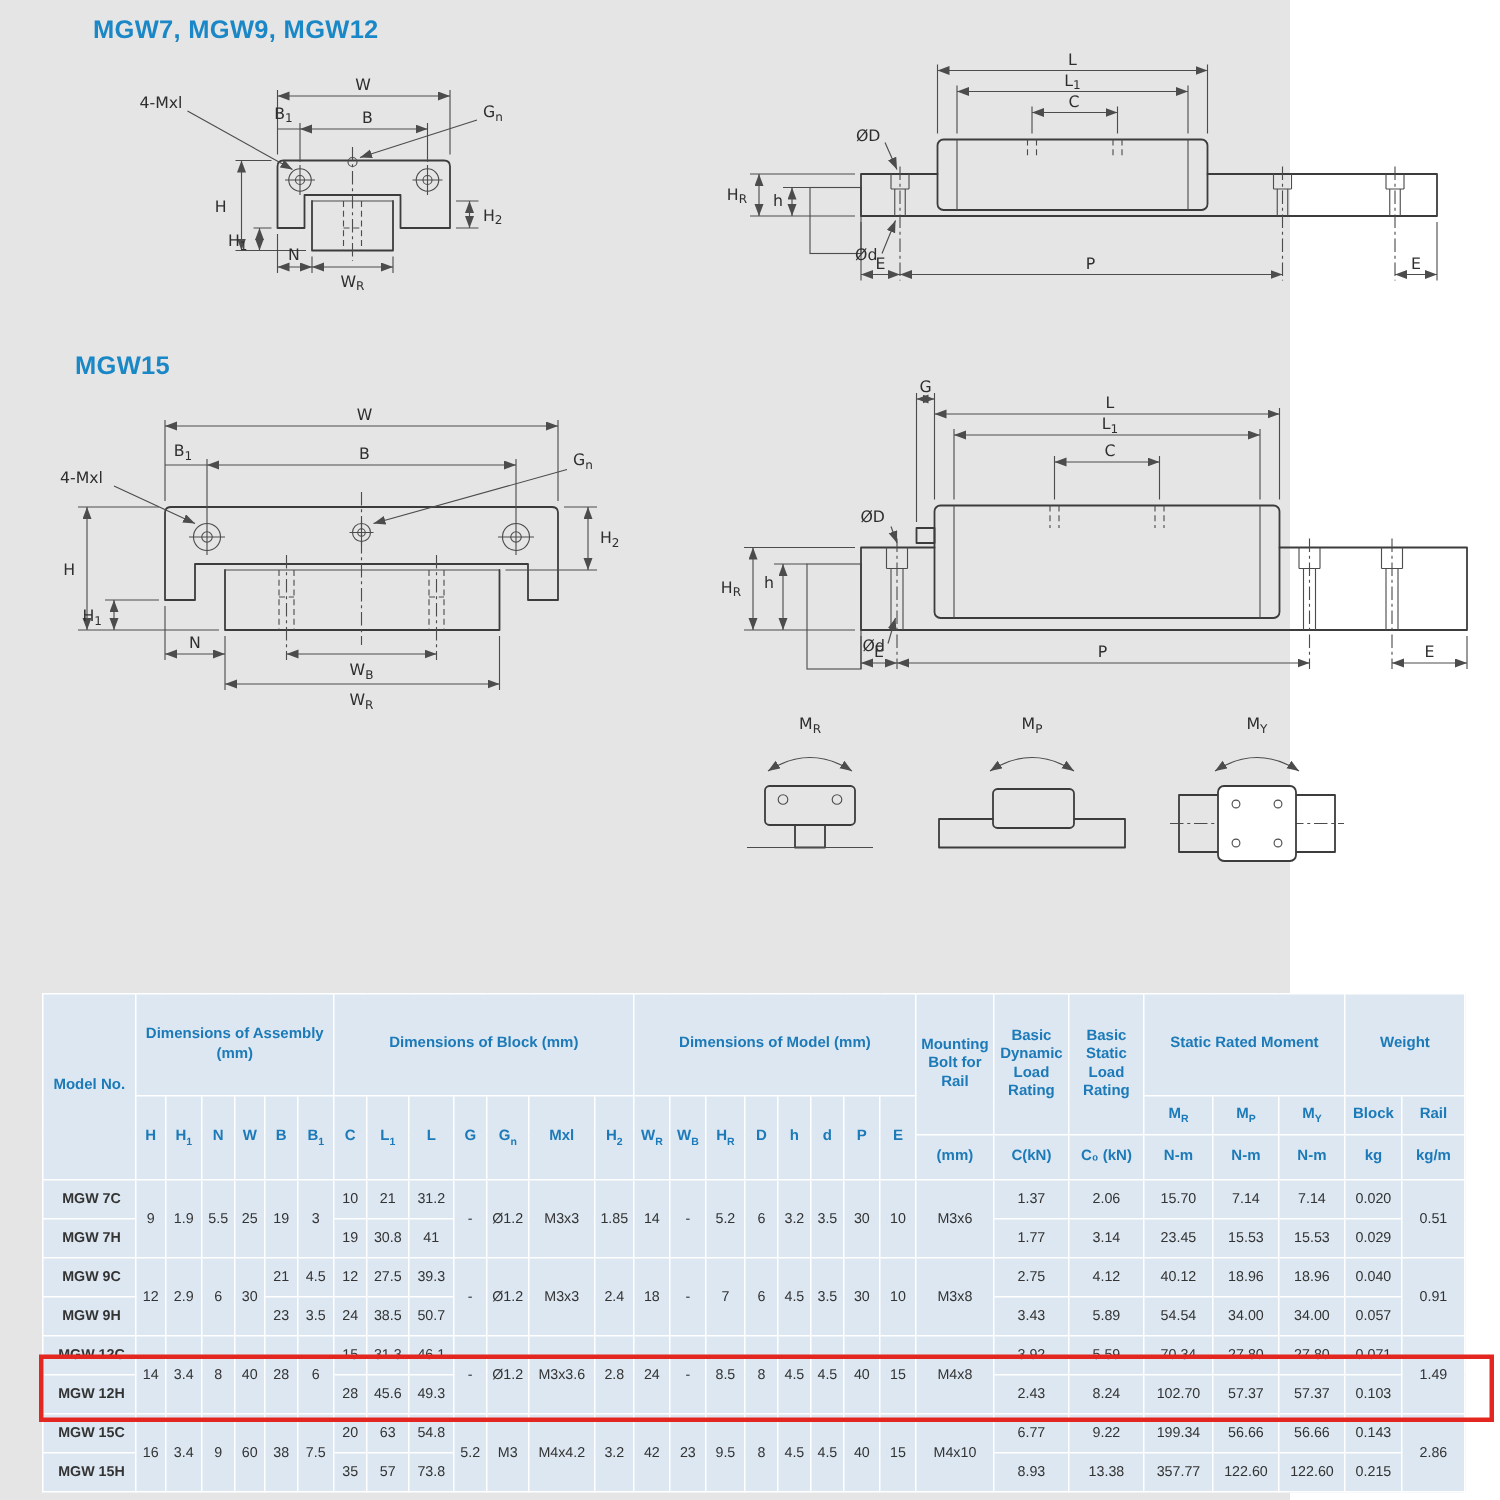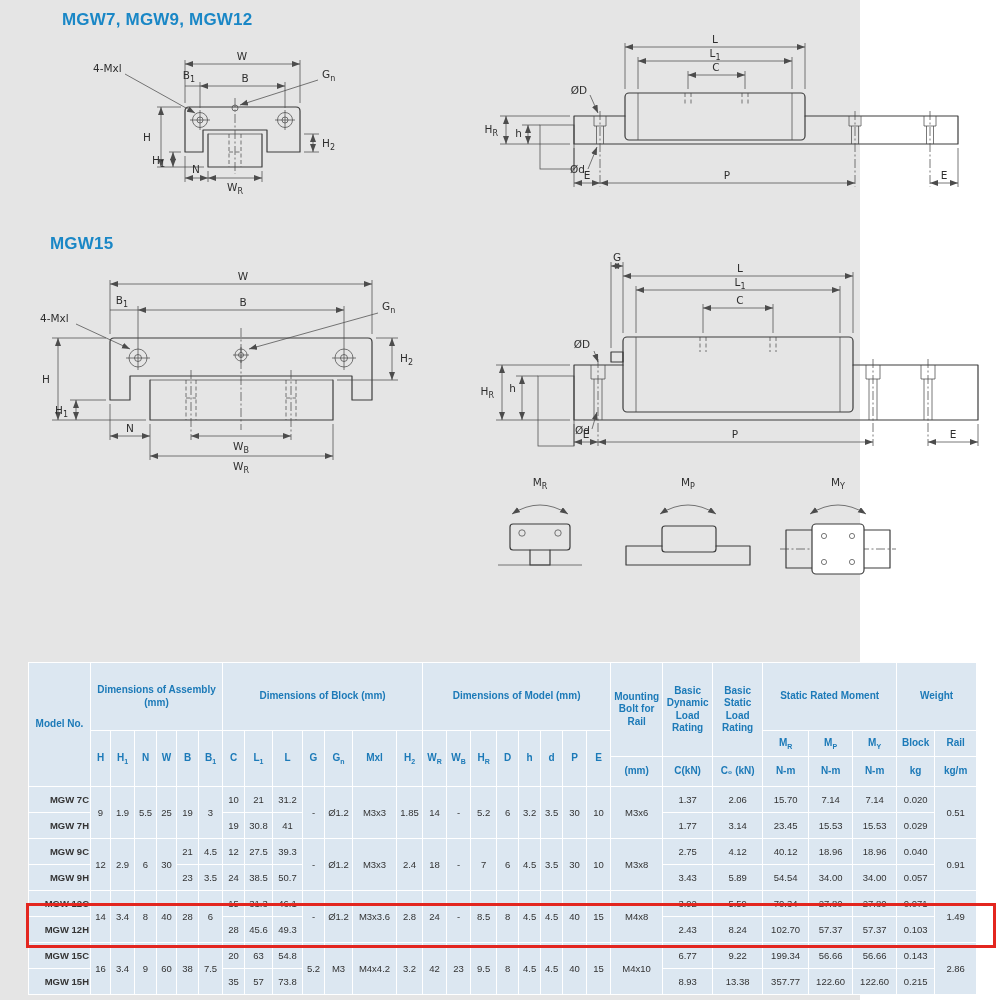--- a/index.html
+++ b/index.html
@@ -14,21 +14,21 @@
   .tn{fill:none;stroke:#4c4c4c;stroke-width:0.75}
   .dim{fill:none;stroke:#4c4c4c;stroke-width:0.75}
   .dsh{stroke-dasharray:4 2.5}
   .cln{stroke-dasharray:9 2.5 2 2.5}
   
   .tbl-wrap{position:absolute;left:28px;top:662px;width:944px}
   table{width:100%;border-collapse:collapse;table-layout:fixed;background:#dce7f1}
   th,td{border:1px solid #ffffff;text-align:center;vertical-align:middle;padding:1px;
         color:#333;font-size:9.5px;line-height:1.25;overflow:hidden}
   th{color:#1c7ab8;font-weight:bold;font-size:10px}
-  td.model{text-align:right;padding-left:4px;font-weight:bold}
+  td.model{text-align:center;padding-left:4px;font-weight:bold}
   thead tr:nth-child(1){height:68px}
   thead tr:nth-child(2){height:26px}
   thead tr:nth-child(3){height:30px}
   tbody tr{height:26px}
   sub{font-size:7px;line-height:0}
   .hl-box{position:absolute;left:-2px;width:calc(100% + 26px);border:3px solid #e3261f;
           pointer-events:none;z-index:5}
 </style>
 </head>
 <body>

